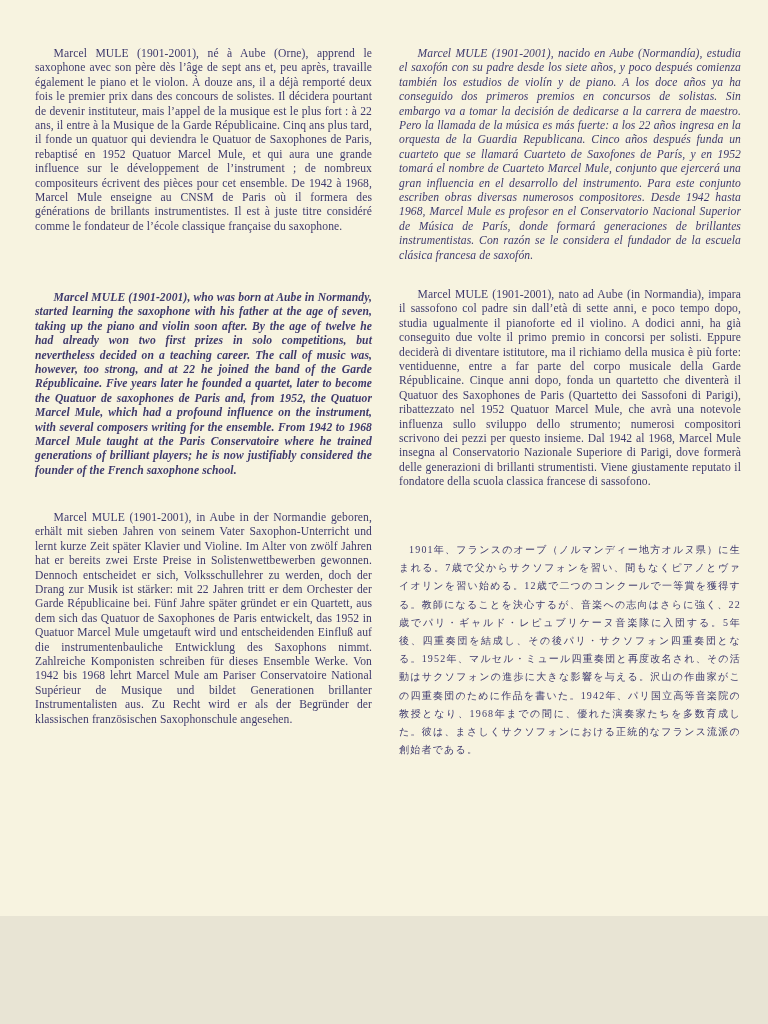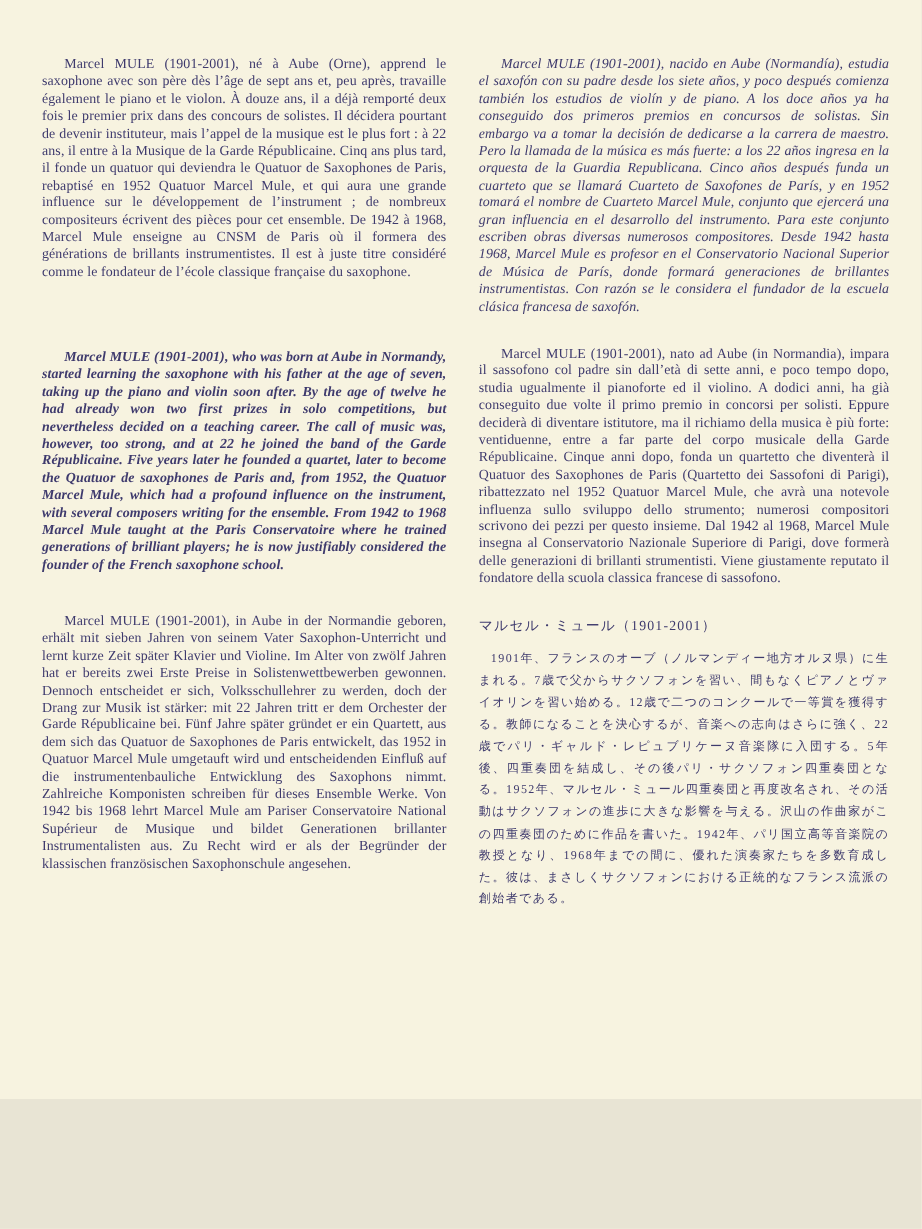--- a/index.html
+++ b/index.html
@@ -100,21 +100,20 @@
   <p class="para p-fr">Marcel MULE (1901-2001), né à Aube (Orne), apprend le saxophone avec son père dès l’âge de sept ans et, peu après, travaille également le piano et le violon. À douze ans, il a déjà remporté deux fois le premier prix dans des concours de solistes. Il décidera pourtant de devenir instituteur, mais l’appel de la musique est le plus fort : à 22 ans, il entre à la Musique de la Garde Républicaine. Cinq ans plus tard, il fonde un quatuor qui deviendra le Quatuor de Saxophones de Paris, rebaptisé en 1952 Quatuor Marcel Mule, et qui aura une grande influence sur le développement de l’instrument ; de nombreux compositeurs écrivent des pièces pour cet ensemble. De 1942 à 1968, Marcel Mule enseigne au CNSM de Paris où il formera des générations de brillants instrumentistes. Il est à juste titre considéré comme le fondateur de l’école classique française du saxophone.</p>
 
   <p class="para italic p-es">Marcel MULE (1901-2001), nacido en Aube (Normandía), estudia el saxofón con su padre desde los siete años, y poco después comienza también los estudios de violín y de piano. A los doce años ya ha conseguido dos primeros premios en concursos de solistas. Sin embargo va a tomar la decisión de dedicarse a la carrera de maestro. Pero la llamada de la música es más fuerte: a los 22 años ingresa en la orquesta de la Guardia Republicana. Cinco años después funda un cuarteto que se llamará Cuarteto de Saxofones de París, y en 1952 tomará el nombre de Cuarteto Marcel Mule, conjunto que ejercerá una gran influencia en el desarrollo del instrumento. Para este conjunto escriben obras diversas numerosos compositores. Desde 1942 hasta 1968, Marcel Mule es profesor en el Conservatorio Nacional Superior de Música de París, donde formará generaciones de brillantes instrumentistas. Con razón se le considera el fundador de la escuela clásica francesa de saxofón.</p>
 
   <p class="para italic p-en">Marcel MULE (1901-2001), who was born at Aube in Normandy, started learning the saxophone with his father at the age of seven, taking up the piano and violin soon after. By the age of twelve he had already won two first prizes in solo competitions, but nevertheless decided on a teaching career. The call of music was, however, too strong, and at 22 he joined the band of the Garde Républicaine. Five years later he founded a quartet, later to become the Quatuor de saxophones de Paris and, from 1952, the Quatuor Marcel Mule, which had a profound influence on the instrument, with several composers writing for the ensemble. From 1942 to 1968 Marcel Mule taught at the Paris Conservatoire where he trained generations of brilliant players; he is now justifiably considered the founder of the French saxophone school.</p>
 
   <p class="para p-it">Marcel MULE (1901-2001), nato ad Aube (in Normandia), impara il sassofono col padre sin dall’età di sette anni, e poco tempo dopo, studia ugualmente il pianoforte ed il violino. A dodici anni, ha già conseguito due volte il primo premio in concorsi per solisti. Eppure deciderà di diventare istitutore, ma il richiamo della musica è più forte: ventiduenne, entre a far parte del corpo musicale della Garde Républicaine. Cinque anni dopo, fonda un quartetto che diventerà il Quatuor des Saxophones de Paris (Quartetto dei Sassofoni di Parigi), ribattezzato nel 1952 Quatuor Marcel Mule, che avrà una notevole influenza sullo sviluppo dello strumento; numerosi compositori scrivono dei pezzi per questo insieme. Dal 1942 al 1968, Marcel Mule insegna al Conservatorio Nazionale Superiore di Parigi, dove formerà delle generazioni di brillanti strumentisti. Viene giustamente reputato il fondatore della scuola classica francese di sassofono.</p>
 
   <p class="para p-de">Marcel MULE (1901-2001), in Aube in der Normandie geboren, erhält mit sieben Jahren von seinem Vater Saxophon-Unterricht und lernt kurze Zeit später Klavier und Violine. Im Alter von zwölf Jahren hat er bereits zwei Erste Preise in Solistenwettbewerben gewonnen. Dennoch entscheidet er sich, Volksschullehrer zu werden, doch der Drang zur Musik ist stärker: mit 22 Jahren tritt er dem Orchester der Garde Républicaine bei. Fünf Jahre später gründet er ein Quartett, aus dem sich das Quatuor de Saxophones de Paris entwickelt, das 1952 in Quatuor Marcel Mule umgetauft wird und entscheidenden Einfluß auf die instrumentenbauliche Entwicklung des Saxophons nimmt. Zahlreiche Komponisten schreiben für dieses Ensemble Werke. Von 1942 bis 1968 lehrt Marcel Mule am Pariser Conservatoire National Supérieur de Musique und bildet Generationen brillanter Instrumentalisten aus. Zu Recht wird er als der Begründer der klassischen französischen Saxophonschule angesehen.</p>
 
-  <h3 class="ja-title">マルセル・ミュール（1901-2001）</h3>
 
   <p class="para p-ja">1901年、フランスのオーブ（ノルマンディー地方オルヌ県）に生まれる。7歳で父からサクソフォンを習い、間もなくピアノとヴァイオリンを習い始める。12歳で二つのコンクールで一等賞を獲得する。教師になることを決心するが、音楽への志向はさらに強く、22歳でパリ・ギャルド・レピュブリケーヌ音楽隊に入団する。5年後、四重奏団を結成し、その後パリ・サクソフォン四重奏団となる。1952年、マルセル・ミュール四重奏団と再度改名され、その活動はサクソフォンの進歩に大きな影響を与える。沢山の作曲家がこの四重奏団のために作品を書いた。1942年、パリ国立高等音楽院の教授となり、1968年までの間に、優れた演奏家たちを多数育成した。彼は、まさしくサクソフォンにおける正統的なフランス流派の創始者である。</p>
 
 
   <div class="photo-credit">Photo A.P.F. Paris</div>
 
   <div class="barcode">
     <div class="ismn">ISMN 979-0-046-20384-8</div>
     <div class="bars">
         <div class="bc-module on"></div>

